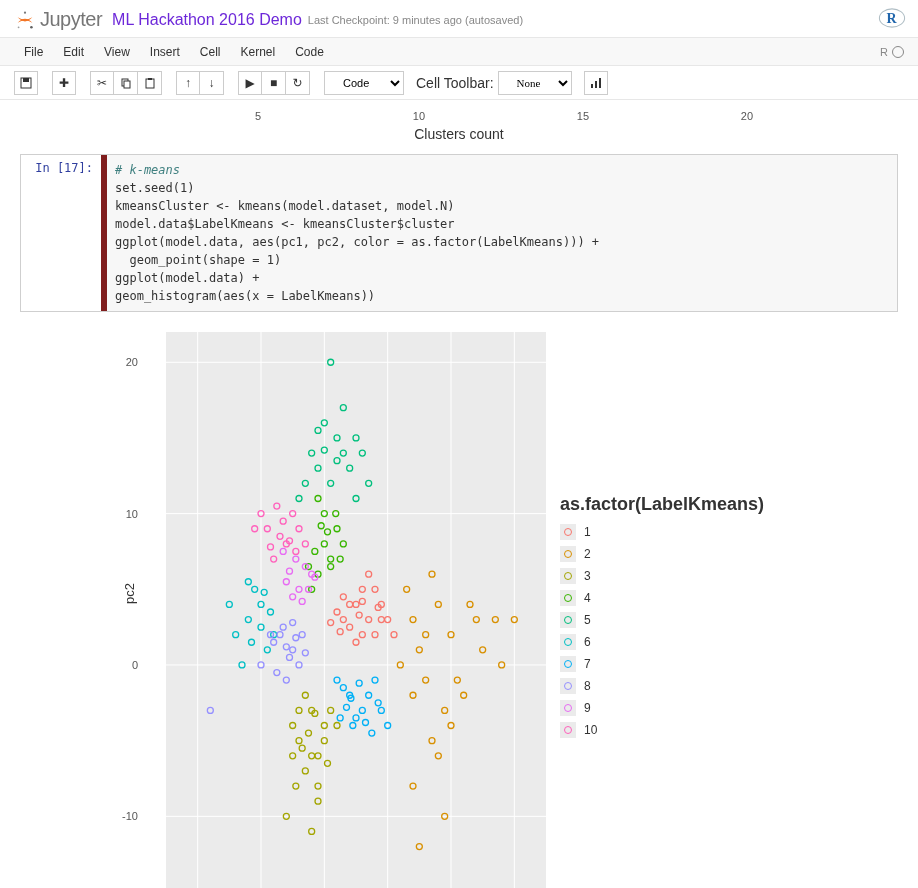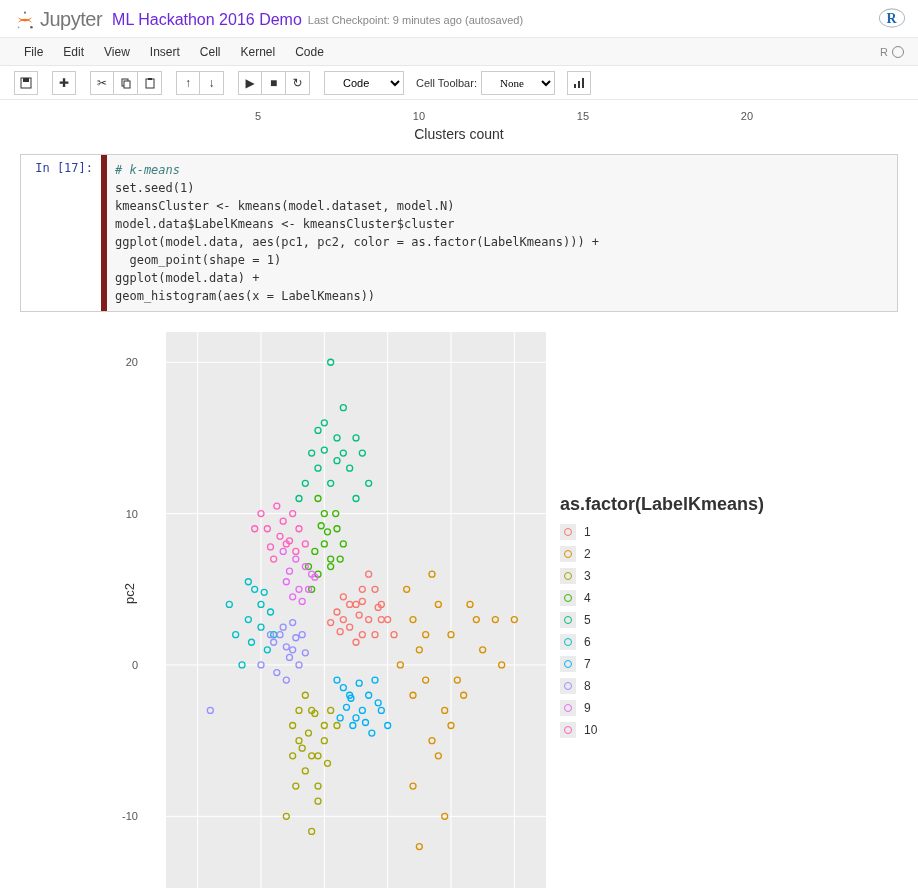--- a/index.html
+++ b/index.html
@@ -16,21 +16,21 @@
 .menu-item { padding: 4px 10px; color: #333; cursor: pointer; }
 .kernel-indicator { margin-left: auto; display: flex; align-items: center; gap: 4px; color: #888; font-size: 11px; }
 .kernel-circle { width: 12px; height: 12px; border: 1px solid #888; border-radius: 50%; }
 .toolbar { display: flex; align-items: center; padding: 4px 14px; border-bottom: 1px solid #e7e7e7; gap: 4px; height: 34px; background: #fff; }
 .tb-group { display: flex; gap: 0; }
 .tb-btn { border: 1px solid #ccc; background: #fff; width: 24px; height: 24px; display: flex; align-items: center; justify-content: center; font-size: 12px; cursor: pointer; }
 .tb-btn + .tb-btn { border-left: none; }
 .tb-select { border: 1px solid #ccc; height: 24px; font-size: 11px; padding: 0 14px; background: #fff; }
 .tb-select.cell-type { width: 80px; }
 .tb-select.none-sel { width: 74px; font-family: Liberation Serif, serif; }
-.tb-label { font-size: 11px; color: #333; margin-left: 8px; }
+.tb-label { font-size: 14px; color: #333; margin-left: 8px; }
 .tb-chart { border: 1px solid #ccc; width: 24px; height: 24px; display: flex; align-items: center; justify-content: center; margin-left: 8px; cursor: pointer; }
 .notebook-area { padding: 10px 0 20px 0; }
 .prev-output { text-align: center; margin: 0 auto; width: 860px; position: relative; }
 .prev-axis-ticks { display: flex; justify-content: space-around; font-size: 11px; color: #555; width: 650px; margin-left: 150px; }
 .prev-axis-label { font-size: 14px; color: #333; margin-top: 4px; }
 .code-cell { display: flex; margin: 12px 20px; border: 1px solid #cfcfcf; background: #fff; }
 .prompt { width: 80px; text-align: right; padding: 6px 8px 6px 0; font-family: monospace; font-size: 12px; color: #303F9F; flex-shrink: 0; }
 .code-body { flex: 1; padding: 6px 8px; font-family: monospace; font-size: 12px; line-height: 1.5; white-space: pre; background: #f7f7f7; border-left: 6px solid #7f1d1d; overflow-x: auto; }
 .c-comment { color: #408080; font-style: italic; }
 .output-area { margin: 10px 20px 10px 100px; }

